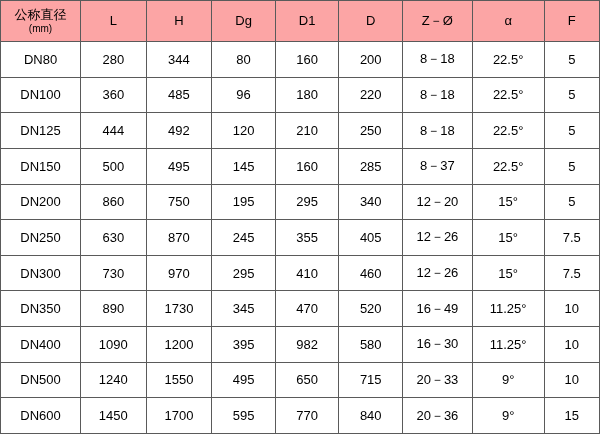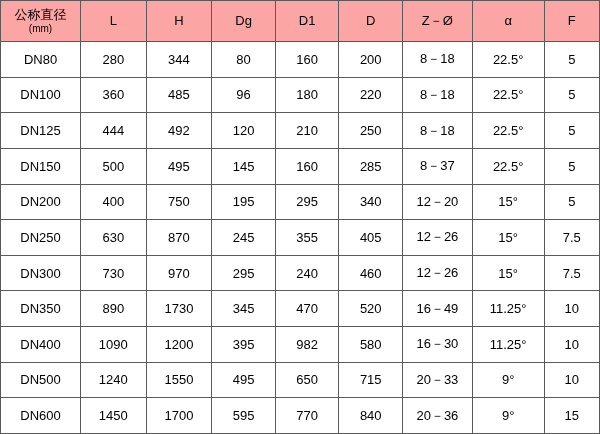--- a/index.html
+++ b/index.html
@@ -146,21 +146,21 @@
         <td>495</td>
         <td>145</td>
         <td>160</td>
         <td>285</td>
         <td>8－37</td>
         <td>22.5°</td>
         <td>5</td>
       </tr>
       <tr>
         <td class="cell-name">DN200</td>
-        <td>400</td>
+        <td>860</td>
         <td>750</td>
         <td>195</td>
         <td>295</td>
         <td>340</td>
         <td>12－20</td>
         <td>15°</td>
         <td>5</td>
       </tr>
       <tr>
         <td class="cell-name">DN250</td>
@@ -171,21 +171,21 @@
         <td>405</td>
         <td>12－26</td>
         <td>15°</td>
         <td>7.5</td>
       </tr>
       <tr>
         <td class="cell-name">DN300</td>
         <td>730</td>
         <td>970</td>
         <td>295</td>
-        <td>240</td>
+        <td>410</td>
         <td>460</td>
         <td>12－26</td>
         <td>15°</td>
         <td>7.5</td>
       </tr>
       <tr>
         <td class="cell-name">DN350</td>
         <td>890</td>
         <td>1730</td>
         <td>345</td>

